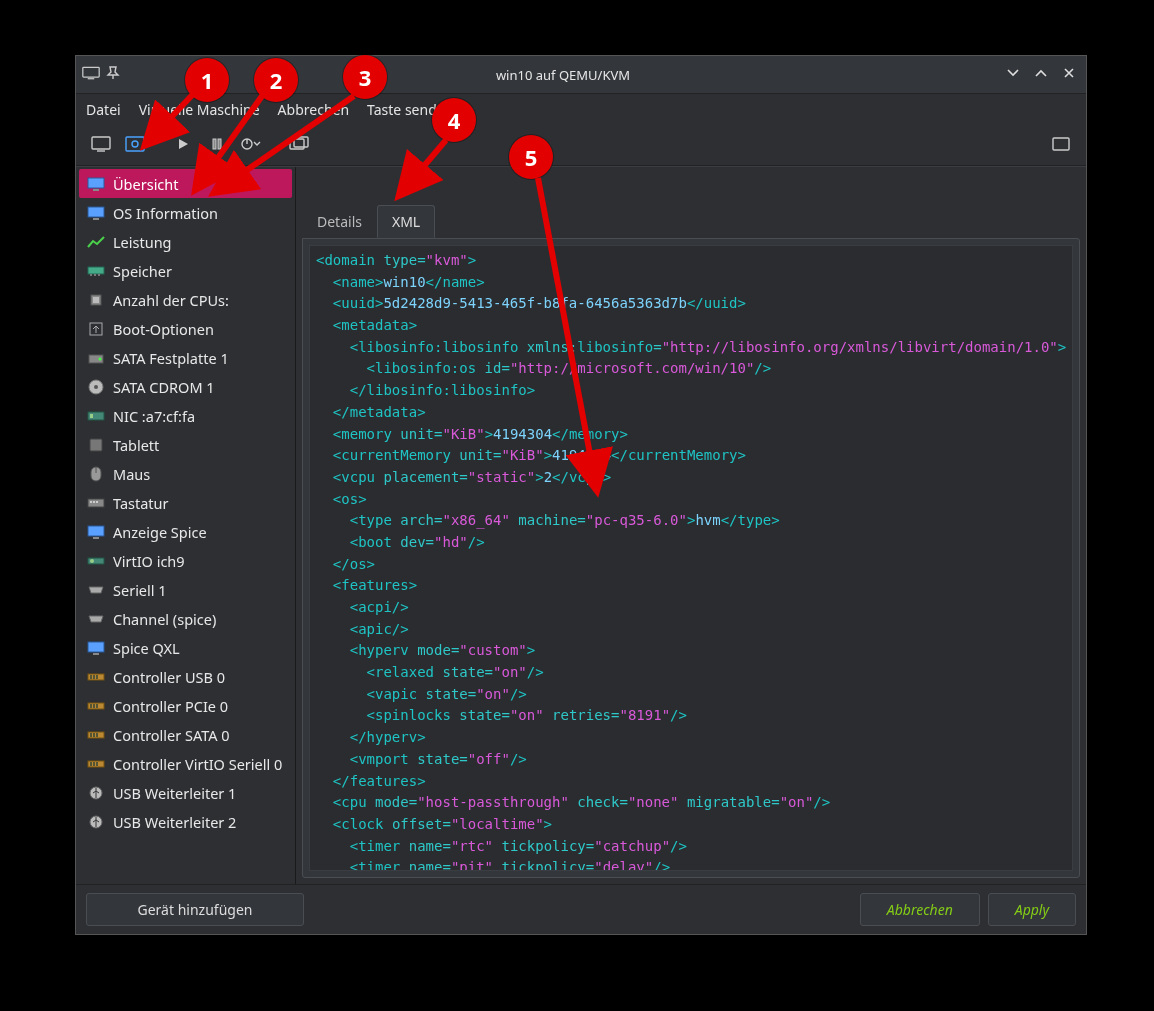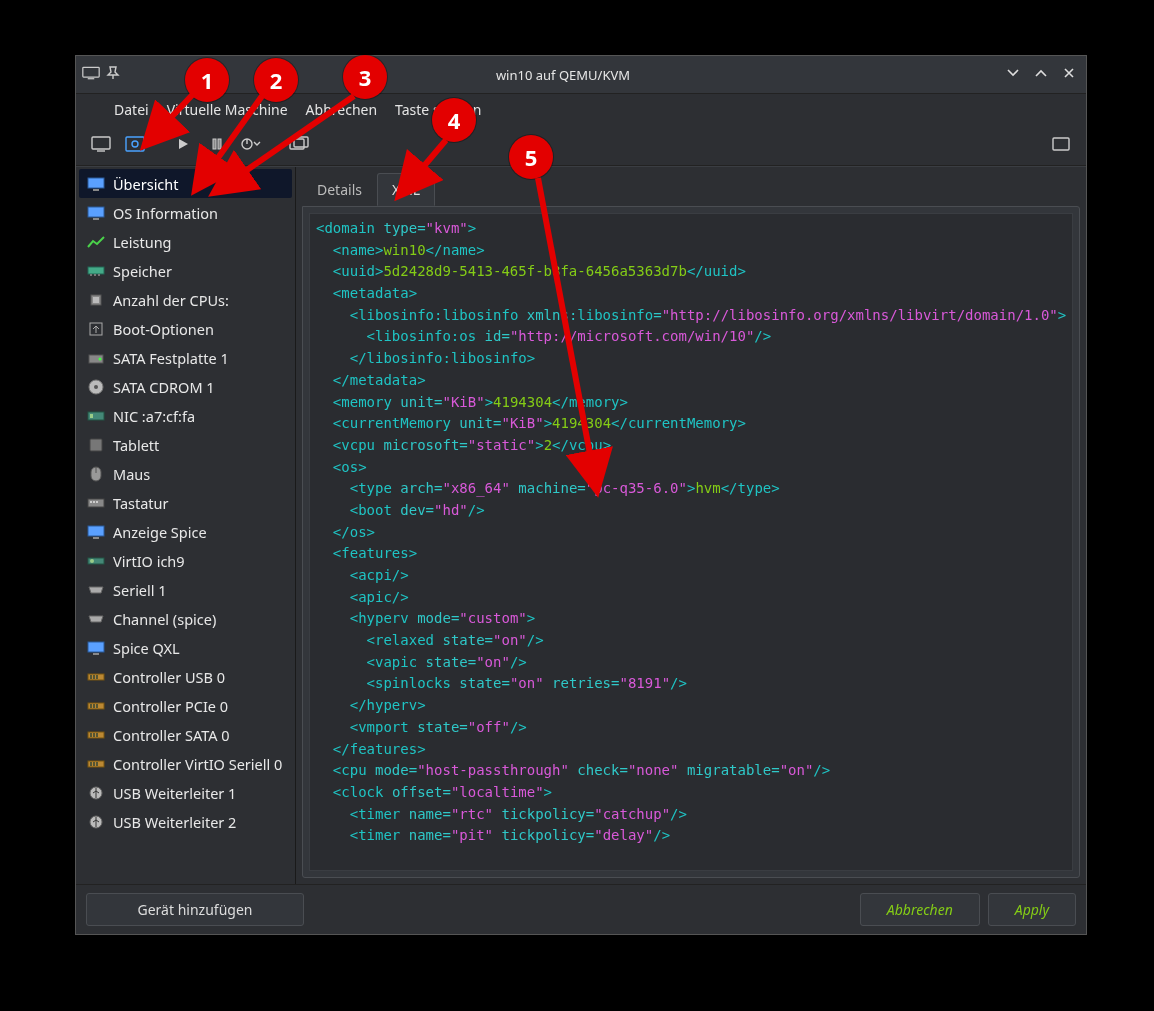--- a/index.html
+++ b/index.html
@@ -41,21 +41,20 @@
   .titlebar svg { stroke:#ddd; }
   .app-icon { width:18px; height:14px; }
   
   .menubar {
     display:flex;
     gap:18px;
     padding: 6px 10px 8px 10px;
     font-size:14px;
     color:#e4e4e4;
     background:#2d2f33;
-    margin-left:28px;
   }
   .menubar span { cursor:default; }
   
   .toolbar {
     display:flex;
     align-items:center;
     gap:4px;
     padding: 4px 10px 8px 10px;
     border-bottom:1px solid #222;
   }
@@ -87,21 +86,21 @@
     align-items:center;
     gap:8px;
     padding:4px 8px;
     font-size:14.5px;
     color:#e8e8e8;
     cursor:default;
     border-radius:2px;
     height:29px;
   }
   .sb-item.selected {
-    background:#0f172a;
+    background:#be185d;
     color:#fff;
   }
   .sb-icon {
     width:18px; height:16px;
     display:flex; align-items:center; justify-content:center;
   }
   .sb-icon svg { display:block; }
   
   .rightpane {
     flex:1;
@@ -116,20 +115,21 @@
     padding:6px 6px 0 6px;
   }
   .tab {
     padding:6px 14px;
     font-size:14px;
     color:#ddd;
     background:#2d2f33;
     border:1px solid transparent;
     border-bottom:none;
     cursor:default;
+    margin-top:32px;
   }
   .tab.inactive { color:#bbb; }
   .tab.active {
     background:#33363b;
     border:1px solid #4a4d52;
     border-bottom:1px solid #33363b;
     border-radius:3px 3px 0 0;
   }
   .xmlbox-wrap {
     flex:1;
@@ -149,21 +149,21 @@
     font-size:14px;
     line-height:1.55;
     padding:4px 6px;
     white-space:pre;
     overflow:auto;
     color:#e0e0e0;
   }
   .bk { color:#1fc4c4;margin-top:28px; }  
   .at { color:#2fc8c8; }  
   .av { color:#d959d9; }  
-  .tx { color:#84cc16; }
+  .tx { color:#7dd3fc; }
   
   .bottombar {
     display:flex;
     align-items:center;
     padding:8px 10px;
     border-top:1px solid #222;
     gap:8px;
     background:#2d2f33;
   }
   .btn {
@@ -511,21 +511,21 @@
         <div class="xmlbox" id="xmlbox"><span class="bk">&lt;domain</span> <span class="at">type=</span><span class="av">"kvm"</span><span class="bk">&gt;</span>
   <span class="bk">&lt;name&gt;</span><span class="tx">win10</span><span class="bk">&lt;/name&gt;</span>
   <span class="bk">&lt;uuid&gt;</span><span class="tx">5d2428d9-5413-465f-b8fa-6456a5363d7b</span><span class="bk">&lt;/uuid&gt;</span>
   <span class="bk">&lt;metadata&gt;</span>
     <span class="bk">&lt;</span><span class="bk">libosinfo:</span><span class="bk">libosinfo</span> <span class="at">xmlns:</span><span class="bk">libosinfo</span><span class="at">=</span><span class="av">"http://libosinfo.org/xmlns/libvirt/domain/1.0"</span><span class="bk">&gt;</span>
       <span class="bk">&lt;</span><span class="bk">libosinfo:</span><span class="bk">os</span> <span class="at">id=</span><span class="av">"http://microsoft.com/win/10"</span><span class="bk">/&gt;</span>
     <span class="bk">&lt;/</span><span class="bk">libosinfo:</span><span class="bk">libosinfo</span><span class="bk">&gt;</span>
   <span class="bk">&lt;/metadata&gt;</span>
   <span class="bk">&lt;memory</span> <span class="at">unit=</span><span class="av">"KiB"</span><span class="bk">&gt;</span><span class="tx">4194304</span><span class="bk">&lt;/memory&gt;</span>
   <span class="bk">&lt;currentMemory</span> <span class="at">unit=</span><span class="av">"KiB"</span><span class="bk">&gt;</span><span class="tx">4194304</span><span class="bk">&lt;/currentMemory&gt;</span>
-  <span class="bk">&lt;vcpu</span> <span class="at">microsoft=</span><span class="av">"static"</span><span class="bk">&gt;</span><span class="tx">2</span><span class="bk">&lt;/vcpu&gt;</span>
+  <span class="bk">&lt;vcpu</span> <span class="at">placement=</span><span class="av">"static"</span><span class="bk">&gt;</span><span class="tx">2</span><span class="bk">&lt;/vcpu&gt;</span>
   <span class="bk">&lt;os&gt;</span>
     <span class="bk">&lt;type</span> <span class="at">arch=</span><span class="av">"x86_64"</span> <span class="at">machine=</span><span class="av">"pc-q35-6.0"</span><span class="bk">&gt;</span><span class="tx">hvm</span><span class="bk">&lt;/type&gt;</span>
     <span class="bk">&lt;boot</span> <span class="at">dev=</span><span class="av">"hd"</span><span class="bk">/&gt;</span>
   <span class="bk">&lt;/os&gt;</span>
   <span class="bk">&lt;features&gt;</span>
     <span class="bk">&lt;acpi/&gt;</span>
     <span class="bk">&lt;apic/&gt;</span>
     <span class="bk">&lt;hyperv</span> <span class="at">mode=</span><span class="av">"custom"</span><span class="bk">&gt;</span>
       <span class="bk">&lt;relaxed</span> <span class="at">state=</span><span class="av">"on"</span><span class="bk">/&gt;</span>
       <span class="bk">&lt;vapic</span> <span class="at">state=</span><span class="av">"on"</span><span class="bk">/&gt;</span>

